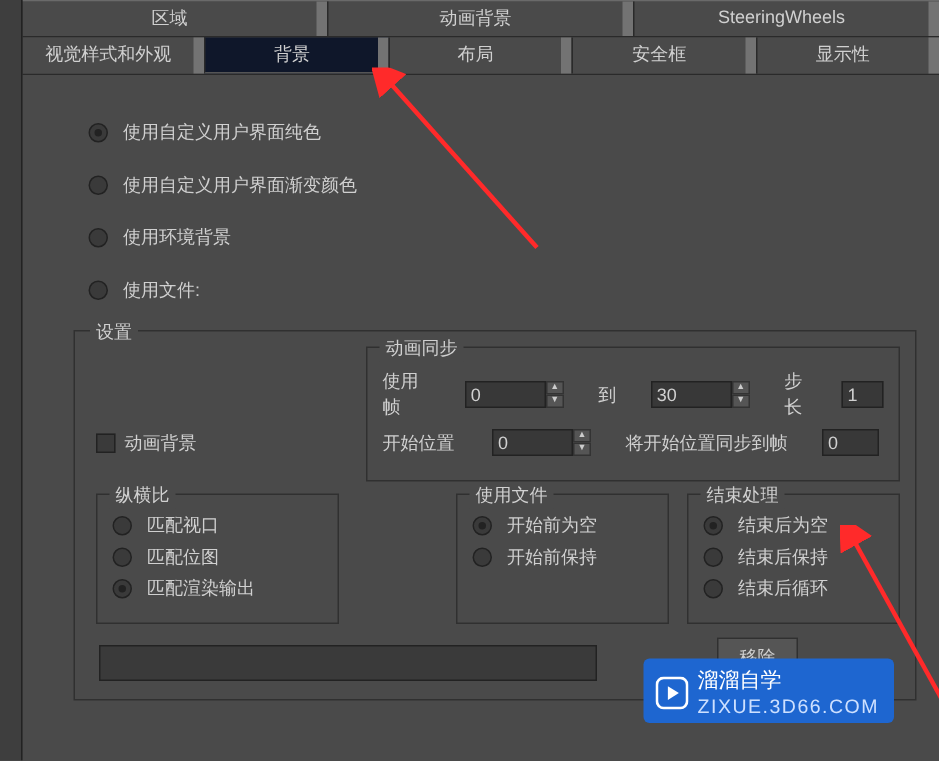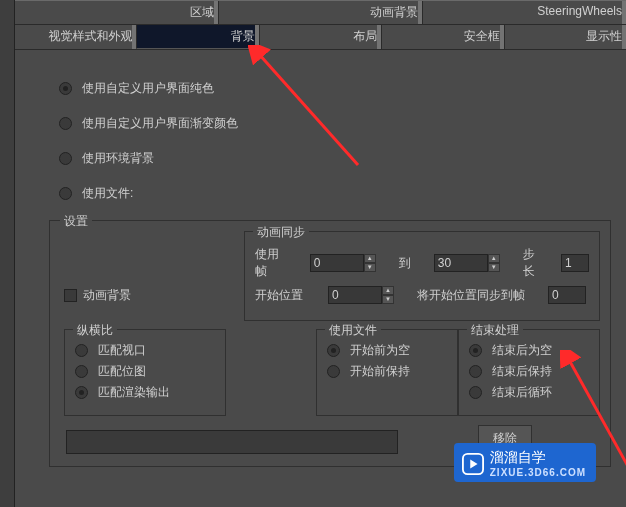--- a/index.html
+++ b/index.html
@@ -14,24 +14,24 @@
     overflow: hidden;
     position: relative;
   }
   .tabs-row {
     display: flex;
     border-bottom: 1px solid #2a2a2a;
   }
   .tabs-row.top { border-top: 1px solid #6a6a6a; }
   .tab {
     flex: 1;
-    text-align: right;
+    text-align: center;
     padding: 3px 0;
     border-left: 1px solid #2a2a2a;
-    border-right: 4px solid #737373;
+    border-right: 7px solid #737373;
     background: #4a4a4a;
     cursor: pointer;
     white-space: nowrap;
     overflow: hidden;
   }
   .tab.active {
     background: #0f172a;
     border-bottom: 1px solid #555;
   }
   .content {
@@ -77,20 +77,21 @@
     margin: 6px 0;
   }
   .checkbox {
     width: 11px; height: 11px;
     border: 1px solid #222;
     background: #3a3a3a;
     margin-right: 6px;
   }
   .inner-row {
     display: flex;
+    gap: 12px;
     margin-top: 8px;
   }
   .subfield {
     border: 1px solid #303030;
     padding: 8px 10px 10px 10px;
     position: relative;
     flex-shrink: 0;
   }
   .subfield .legend {
     position: absolute;
@@ -161,21 +162,21 @@
     background: #1e66d0;
     color: #fff;
     padding: 6px 10px 4px 8px;
     border-radius: 4px;
     display: flex;
     align-items: center;
     gap: 6px;
     font-size: 14px;
   }
   .watermark svg { flex-shrink:0; }
-  .watermark .sub { font-size: 10px; display:block; letter-spacing:1px; color:#cde0ff;font-weight:bold;}
+  .watermark .sub { font-size: 13px; display:block; letter-spacing:1px; color:#cde0ff;}
   .left-edge {
     position:absolute; left:0; top:0; bottom:0; width:14px;
     background:#3e3e3e; border-right:1px solid #222;
   }
   .sync-group { flex:1; min-width:330px;}
   .aspect-group { width:140px; }
   .start-group { width:120px; }
   .end-group { width:120px; }
 </style>
 </head>

